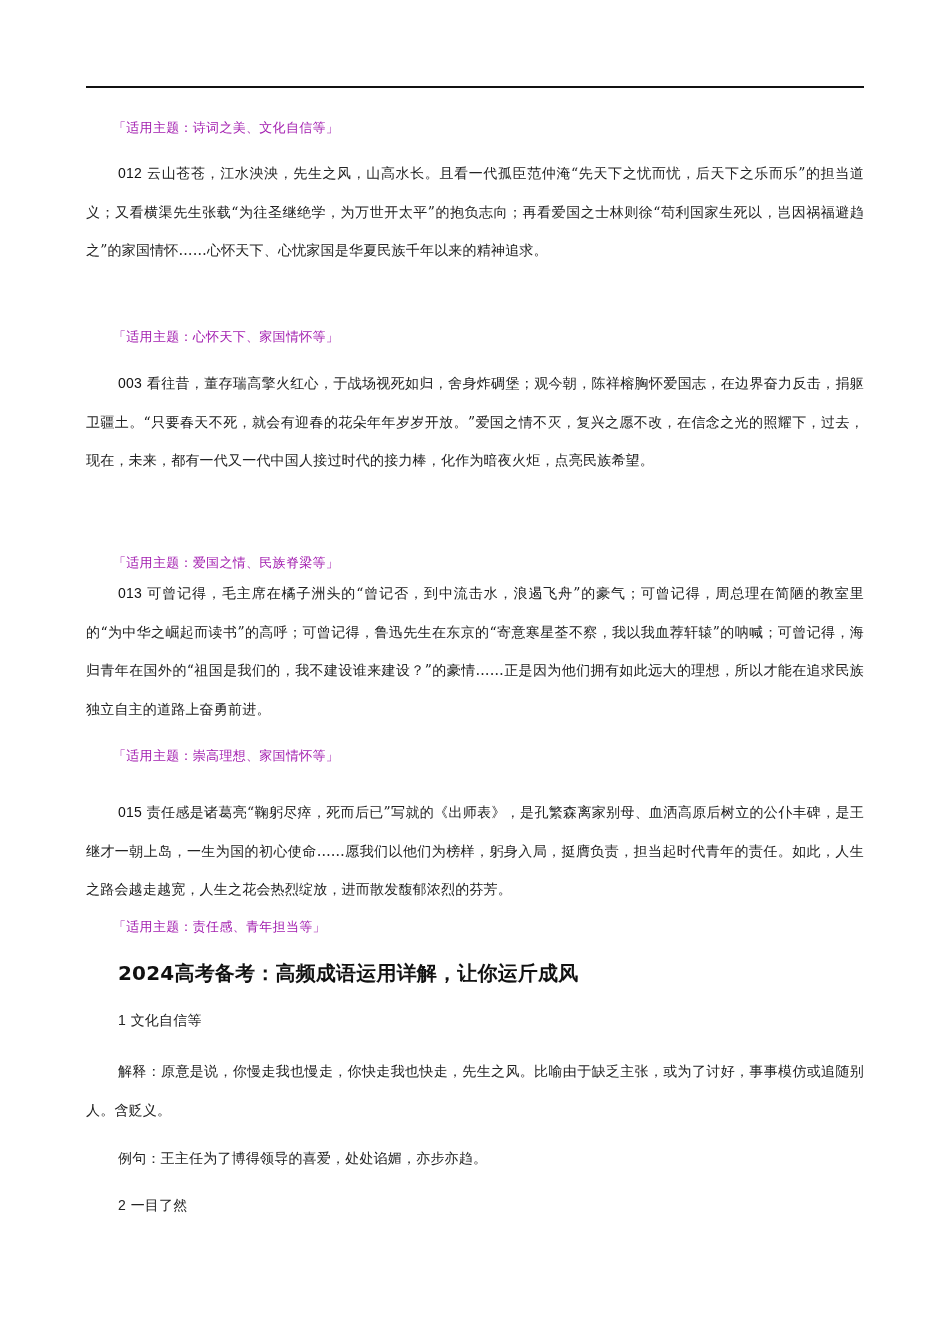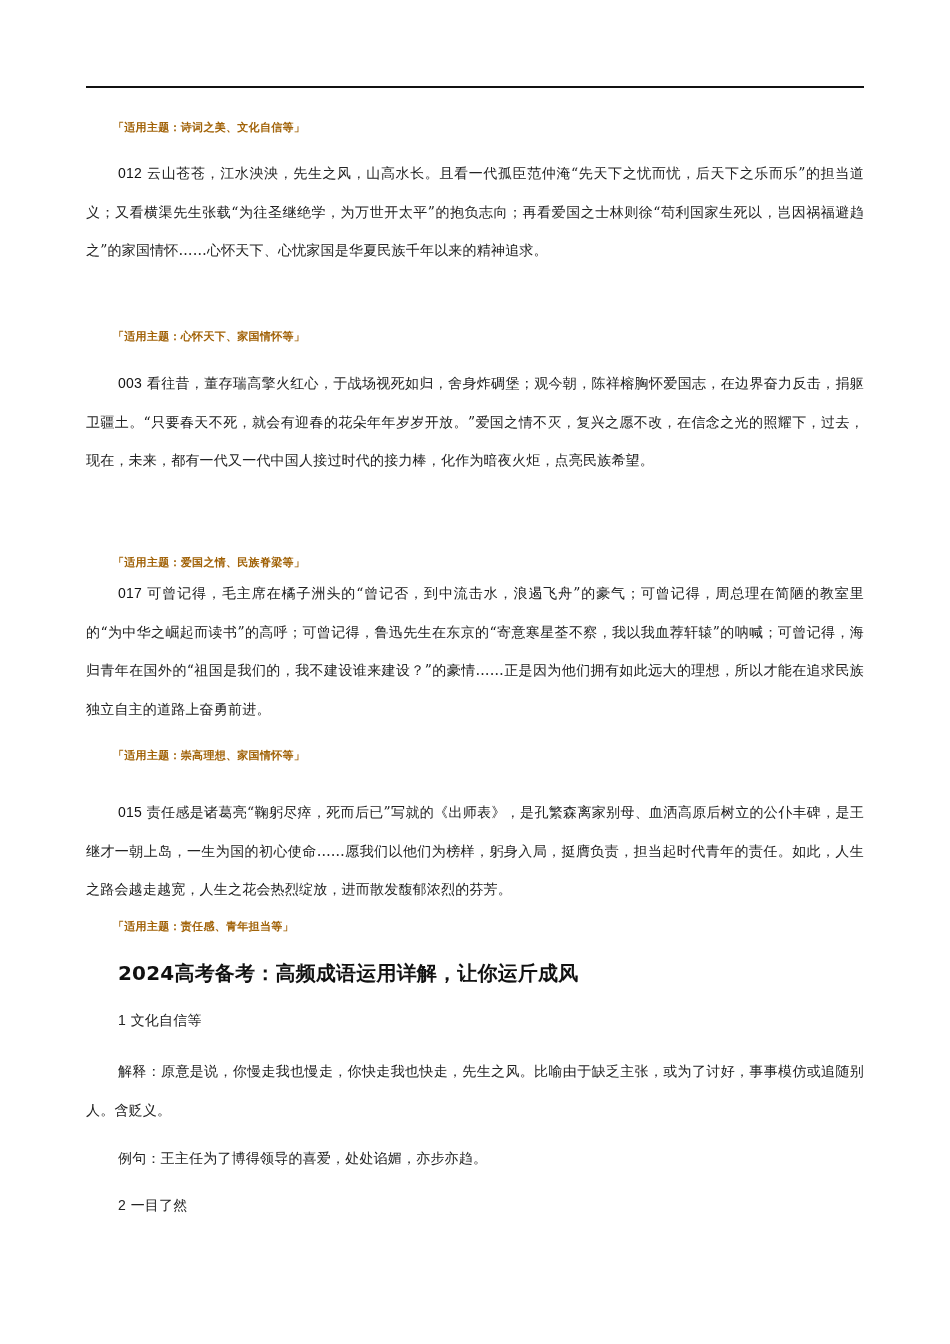--- a/index.html
+++ b/index.html
@@ -28,23 +28,23 @@
       left: 86px;
       width: 778px;
       font-size: 14px;
       line-height: 38.6px;
       text-align: justify;
       text-justify: inter-character;
       letter-spacing: 0.2px;
     }
     .theme {
       font-family: "DejaVu Sans", "Liberation Sans", sans-serif;
-      font-weight: bold;
-      font-size: 11px;
-      color: #a16207;
+      font-weight: normal;
+      font-size: 13px;
+      color: #a21caf;
       padding-left: 27px;
       line-height: 22px;
       letter-spacing: 0.3px;
     }
     .para {
       text-indent: 32px;
     }
     .para .num {
       font-family: "Liberation Sans", "DejaVu Sans", sans-serif;
       color: #111111;
@@ -80,21 +80,21 @@
 <div class="block theme" style="top:326px;">「适用主题：心怀天下、家国情怀等」</div>
 
 <div class="block para" style="top:364px;">
   <span class="num">003</span>
   <span>看往昔，董存瑞高擎火红心，于战场视死如归，舍身炸碉堡；观今朝，陈祥榕胸怀爱国志，在边界奋力反击，捐躯卫疆土。“只要春天不死，就会有迎春的花朵年年岁岁开放。”爱国之情不灭，复兴之愿不改，在信念之光的照耀下，过去，现在，未来，都有一代又一代中国人接过时代的接力棒，化作为暗夜火炬，点亮民族希望。</span>
 </div>
 
 <div class="block theme" style="top:552px;">「适用主题：爱国之情、民族脊梁等」</div>
 
 <div class="block para" style="top:574px;">
-  <span class="num">017</span>
+  <span class="num">013</span>
   <span>可曾记得，毛主席在橘子洲头的“曾记否，到中流击水，浪遏飞舟”的豪气；可曾记得，周总理在简陋的教室里的“为中华之崛起而读书”的高呼；可曾记得，鲁迅先生在东京的“寄意寒星荃不察，我以我血荐轩辕”的呐喊；可曾记得，海归青年在国外的“祖国是我们的，我不建设谁来建设？”的豪情……正是因为他们拥有如此远大的理想，所以才能在追求民族独立自主的道路上奋勇前进。</span>
 </div>
 
 <div class="block theme" style="top:745px;">「适用主题：崇高理想、家国情怀等」</div>
 
 <div class="block para" style="top:793px;">
   <span class="num">015</span>
   <span>责任感是诸葛亮“鞠躬尽瘁，死而后已”写就的《出师表》，是孔繁森离家别母、血洒高原后树立的公仆丰碑，是王继才一朝上岛，一生为国的初心使命……愿我们以他们为榜样，躬身入局，挺膺负责，担当起时代青年的责任。如此，人生之路会越走越宽，人生之花会热烈绽放，进而散发馥郁浓烈的芬芳。</span>
 </div>
 

